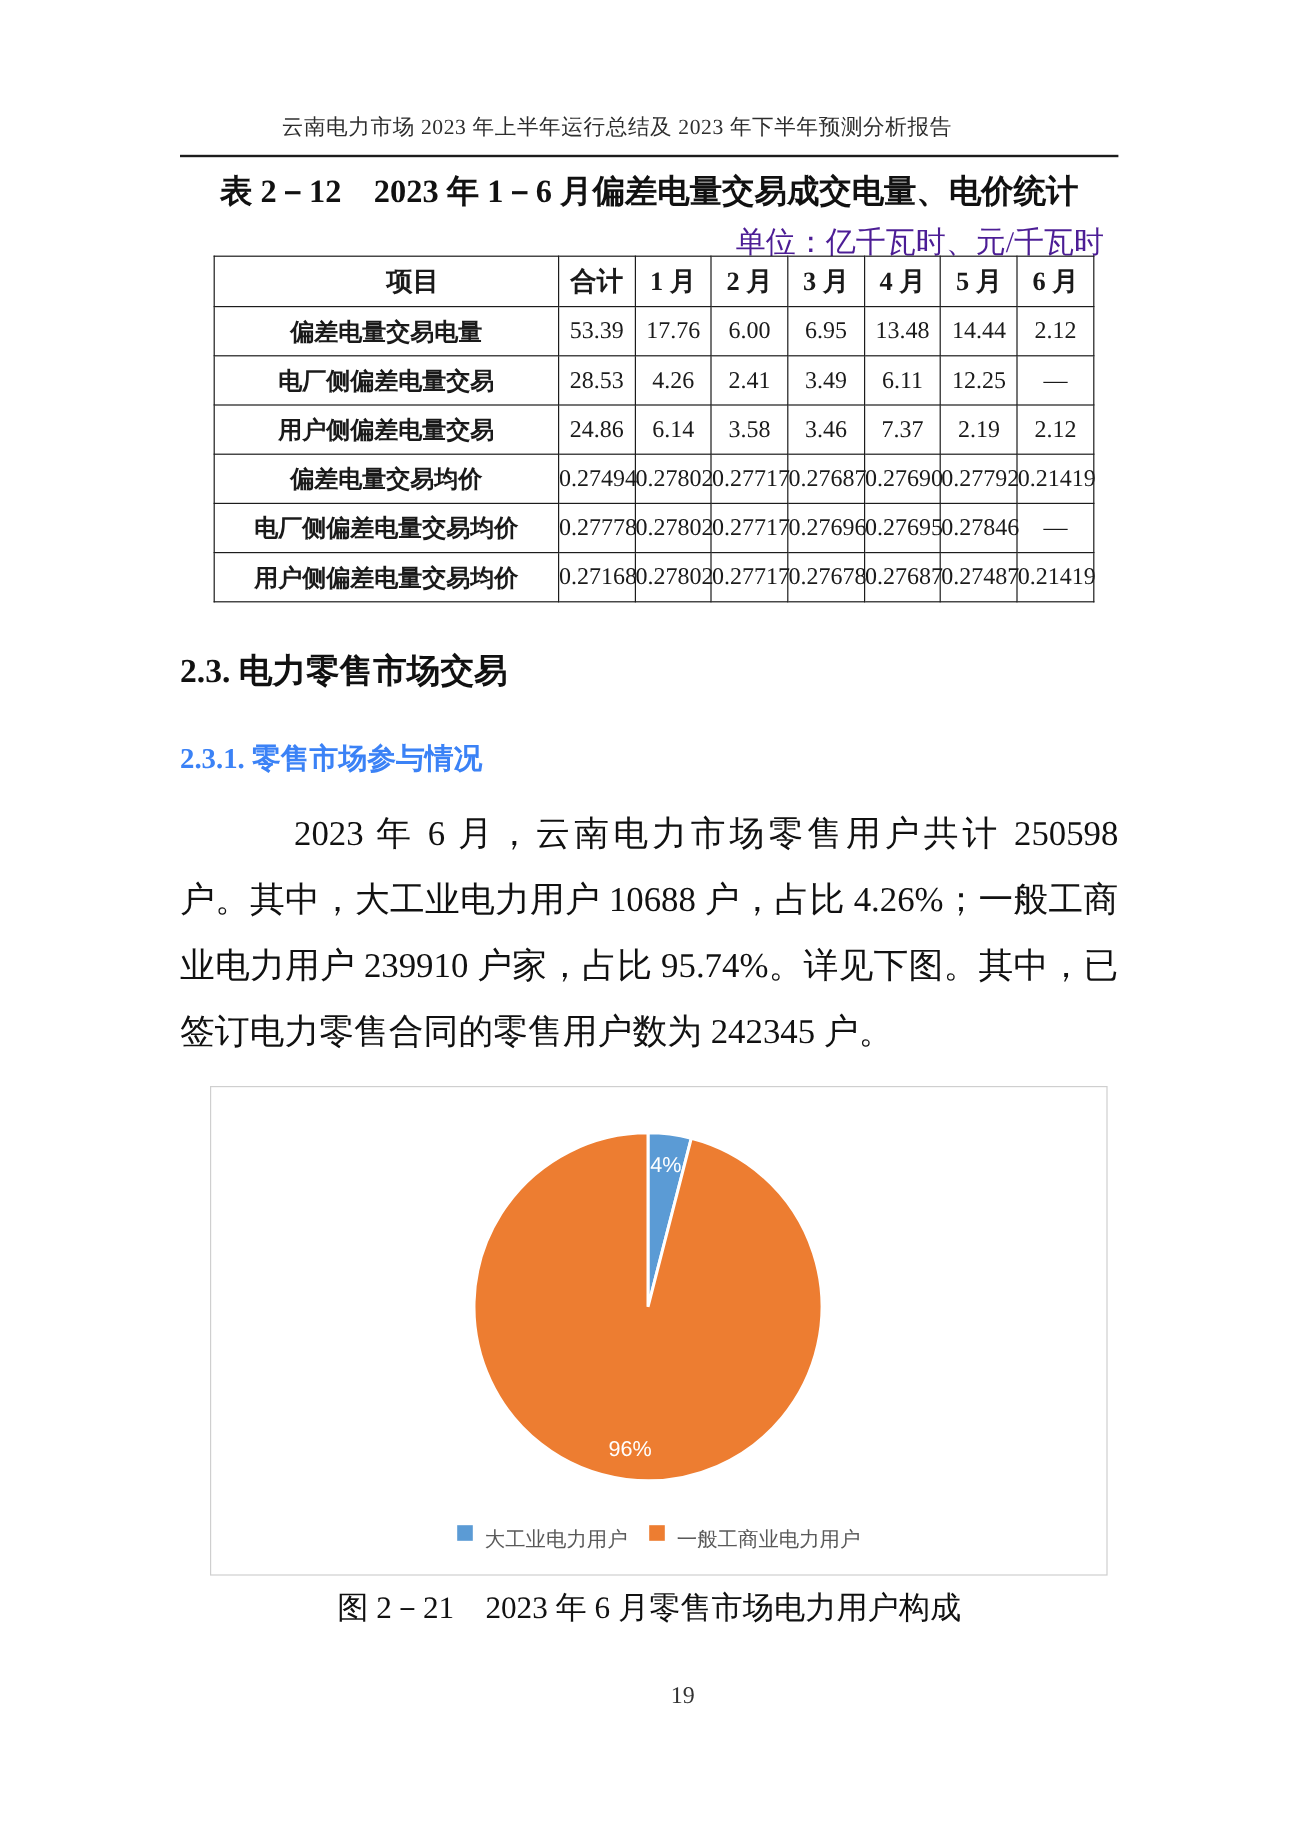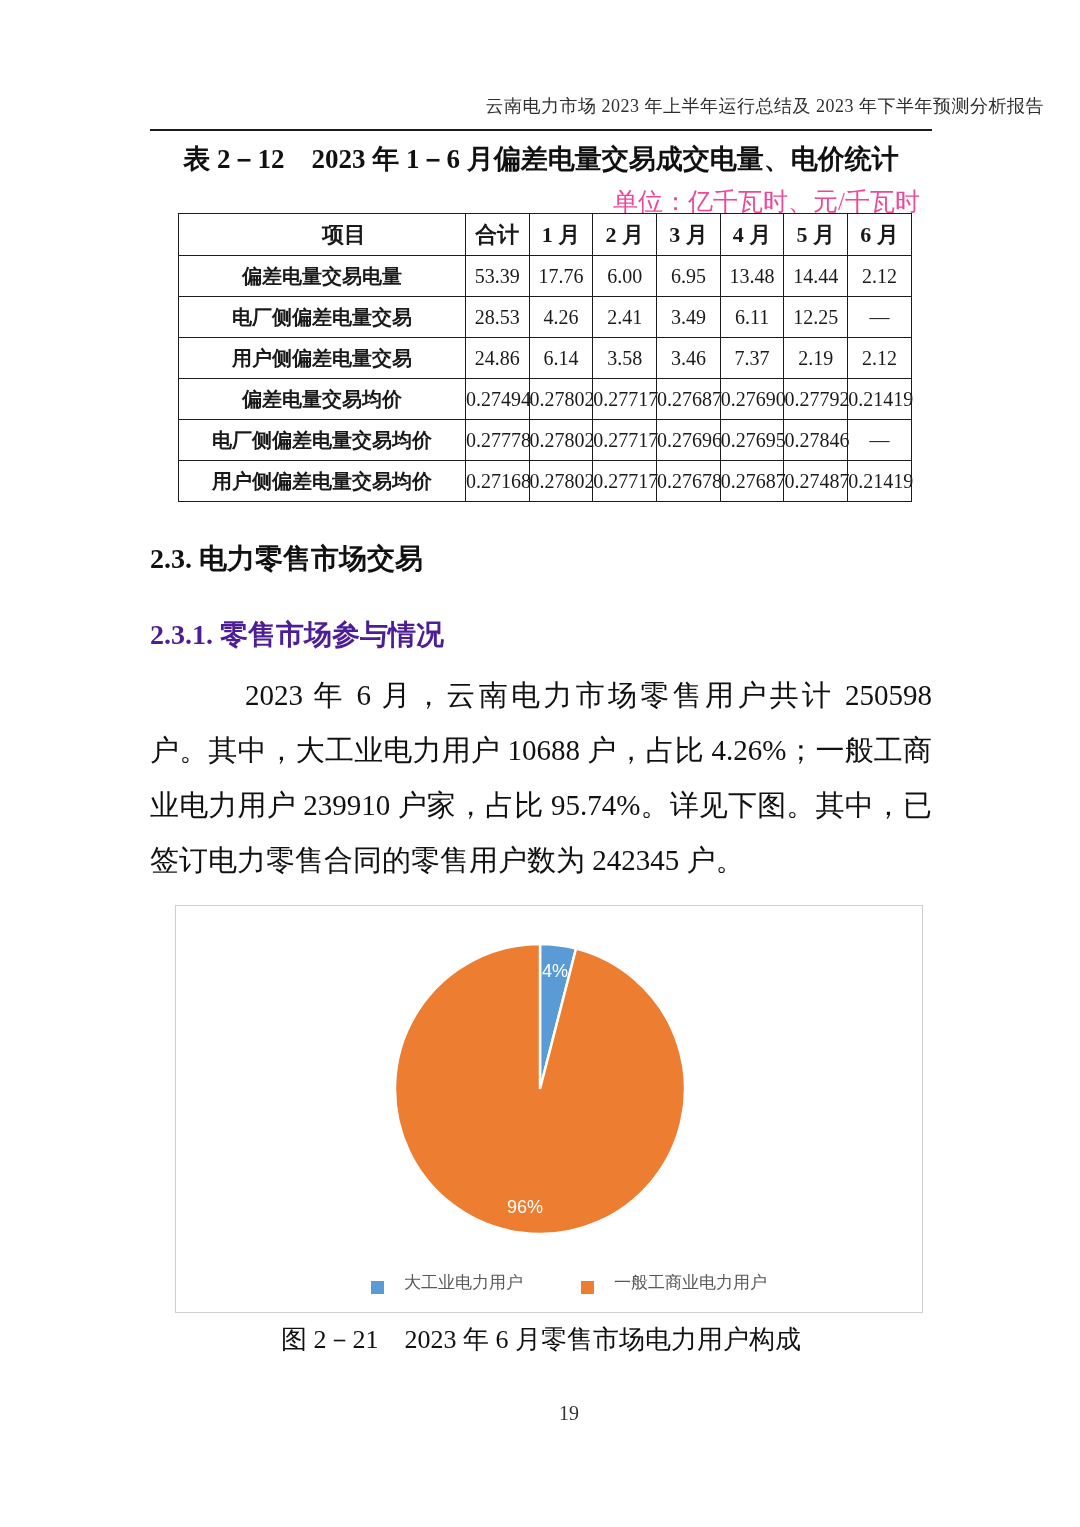--- a/index.html
+++ b/index.html
@@ -2,53 +2,53 @@
 <html><head>
 <meta charset="utf-8">
 <style>
   html,body{margin:0;padding:0;}
   body{
     width:1080px;height:1527px;position:relative;background:#ffffff;
     font-family:"Liberation Serif","DejaVu Serif",serif;color:#1a1a1a;
     overflow:hidden;
   }
   .doc-header{
-    position:absolute;top:94px;left:16px;width:1028px;text-align:right;
+    position:absolute;top:94px;left:0;width:1028px;text-align:center;
     font-size:18px;color:#2e2e2e;letter-spacing:.5px;
   }
   .header-rule{
     position:absolute;top:129px;left:150px;width:782px;height:0;
     border-top:2px solid #1c1c1c;
   }
   .table-title{
     position:absolute;top:141px;left:150px;width:782px;text-align:center;
     font-size:27px;font-weight:bold;color:#111;
   }
   .unit-note{
     position:absolute;top:185px;left:150px;width:770px;text-align:right;
-    font-size:25px;color:#ec4899;
+    font-size:25px;color:#4c1d95;
   }
   table.stats-table{
     position:absolute;top:213px;left:178px;width:734px;
     border-collapse:collapse;table-layout:fixed;
   }
   table.stats-table th,table.stats-table td{
     border:1.5px solid #1c1c1c;text-align:center;vertical-align:middle;
     padding:0;
   }
   table.stats-table th{height:41px;font-size:22px;font-weight:bold;}
   table.stats-table td{height:40px;font-size:20px;}
   table.stats-table td.row-label{font-size:20px;font-weight:bold;}
   .h2{
     position:absolute;top:540px;left:150px;width:782px;
     font-size:28px;font-weight:bold;color:#111;
   }
   .h3{
     position:absolute;top:616px;left:150px;width:782px;
-    font-size:28px;font-weight:bold;color:#4c1d95;
+    font-size:24px;font-weight:bold;color:#3b82f6;
   }
   .body-para{
     position:absolute;top:668px;left:150px;width:782px;margin:0;
     font-size:29px;line-height:55px;text-align:justify;
     text-indent:95px;color:#111;
   }
   .chart-box{
     position:absolute;top:905px;left:175px;width:748px;height:408px;
     border:1px solid #cfcfcf;background:#ffffff;box-sizing:border-box;
   }
@@ -56,21 +56,21 @@
   .pie-label{
     font-family:"Liberation Sans","DejaVu Sans",sans-serif;
     font-size:18px;fill:#ffffff;
   }
   .legend{
     position:absolute;left:0;bottom:18px;width:100%;
     display:flex;justify-content:center;align-items:center;gap:18px;
     font-family:"Liberation Sans","DejaVu Sans",sans-serif;
     font-size:17px;color:#595959;
   }
-  .legend-item{display:flex;align-items:flex-end;gap:20px;margin-left:40px;}
+  .legend-item{display:flex;align-items:flex-start;gap:10px;}
   .legend-swatch{width:13px;height:13px;display:inline-block;}
   .fig-caption{
     position:absolute;top:1322px;left:150px;width:782px;text-align:center;
     font-size:26px;font-weight:normal;color:#111;
   }
   .page-number{
     position:absolute;top:1402px;left:0;width:1080px;text-align:center;
     font-size:20px;color:#333;padding-left:29px;
   }
 </style>

